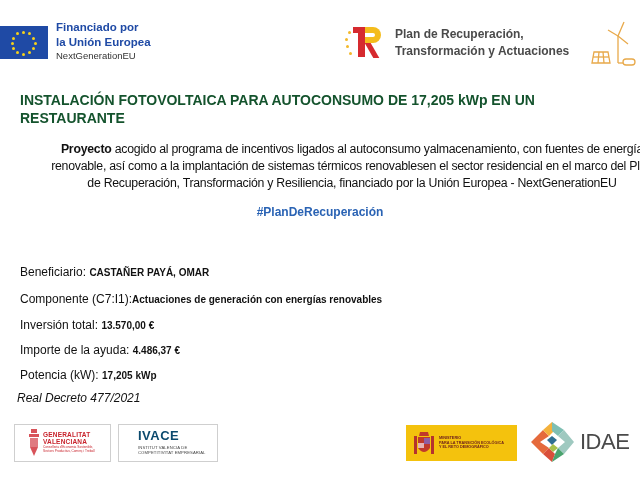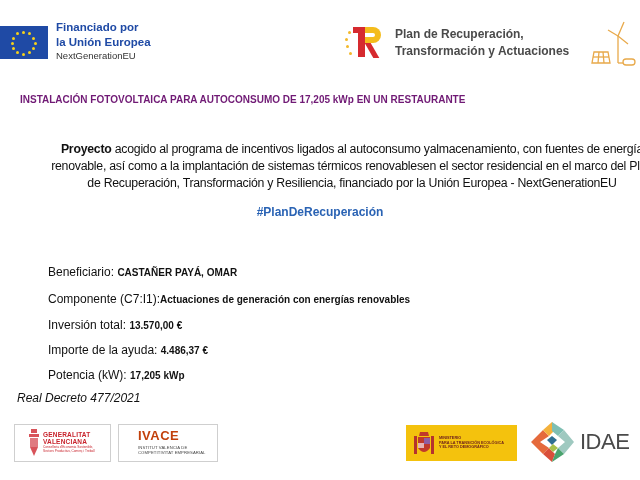--- a/index.html
+++ b/index.html
@@ -19,48 +19,48 @@
     .tr-mark .dots span { position: absolute; width: 3px; height: 3px; background: #f3b92b; border-radius: 50%; }
     .tr-T1 { position: absolute; left: 8px; top: 2px; width: 18px; height: 6px; background: #d62a2f; }
     .tr-T2 { position: absolute; left: 13px; top: 2px; width: 7px; height: 30px; background: #d62a2f; }
     .tr-R1 { position: absolute; left: 20px; top: 2px; width: 16px; height: 16px; border: 6px solid #f4bc1c; border-left: none; border-radius: 0 9px 9px 0; }
     .tr-R2 { position: absolute; left: 24px; top: 18px; width: 6px; height: 15px; background: #d62a2f; transform: skewX(30deg); }
     .prtr-text { margin-left: 8px; font-size: 12px; font-weight: bold; color: #4a4a4a; line-height: 1.35; }
 
     .wind-icon { position: absolute; left: 588px; top: 18px; width: 50px; height: 50px; }
 
     
-    .title { position: absolute; left: 20px; top: 91px; width: 600px; font-size: 10px; font-weight: bold; line-height: 18px; color: #701a75; }
+    .title { position: absolute; left: 20px; top: 91px; width: 600px; font-size: 14px; font-weight: bold; line-height: 18px; color: #14532d; }
 
     
     .description { position: absolute; left: 14px; top: 141px; width: 612px; font-size: 12.3px; line-height: 17px; text-align: center; color: #111; letter-spacing: -0.25px; margin-left: 32px; }
     .description b { font-weight: bold; }
 
     .hashtag { position: absolute; left: 0; width: 640px; top: 205px; text-align: center; font-size: 12px; font-weight: bold; color: #2a63b4; }
 
     
     .field { position: absolute; left: 20px; font-size: 12px; color: #111; white-space: nowrap; }
-    .field .lbl { font-size: 12px; margin-left: 28px; }
+    .field .lbl { font-size: 12px; }
     .field .val { font-size: 10px; font-weight: bold; }
     .f1 { top: 265px; }
     .f2 { top: 292px; }
     .f3 { top: 318px; }
     .f4 { top: 343px; }
     .f5 { top: 368px; }
     .decree { position: absolute; left: 17px; top: 391px; font-size: 12px; font-style: italic; color: #111; }
 
     
     .gv-logo { position: absolute; left: 14px; top: 424px; width: 97px; height: 38px; border: 1px solid #cfcfcf; display: flex; align-items: center; padding-left: 14px; }
     .gv-emblem { width: 10px; height: 28px; margin-right: 4px; }
     .gv-text { line-height: 1; }
     .gv-text .t1, .gv-text .t2 { display: block; font-size: 6.5px; font-weight: bold; color: #c8232c; letter-spacing: 0.2px; }
     .gv-text .t3 { display: block; font-size: 3.2px; color: #c8232c; margin-top: 1px; line-height: 1.15; }
 
     .ivace-logo { position: absolute; left: 118px; top: 424px; width: 100px; height: 38px; border: 1px solid #cfcfcf; padding: 4px 0 0 19px; }
-    .ivace-logo .word { font-size: 13px; font-weight: bold; color: #c2410c; letter-spacing: 0.5px; line-height: 1; }
+    .ivace-logo .word { font-size: 13px; font-weight: bold; color: #0c4a6e; letter-spacing: 0.5px; line-height: 1; }
     .ivace-logo .sub { font-size: 4.2px; color: #444; line-height: 1.25; margin-top: 3px; letter-spacing: 0.1px; }
 
     .min-logo { position: absolute; left: 406px; top: 425px; width: 111px; height: 36px; background: #f4c20d; display: flex; align-items: center; padding-left: 8px; }
     .min-shield { width: 20px; height: 27px; margin-right: 5px; }
     .min-text { font-size: 3.8px; color: #6a1c1c; line-height: 1.3; font-weight: bold; }
 
     .idae-logo { position: absolute; left: 527px; top: 421px; display: flex; align-items: center; }
     .idae-mark { width: 50px; height: 42px; }
     .idae-word { font-size: 22px; font-weight: normal; color: #4a4a4a; margin-left: 3px; letter-spacing: -0.5px; }
   </style>

